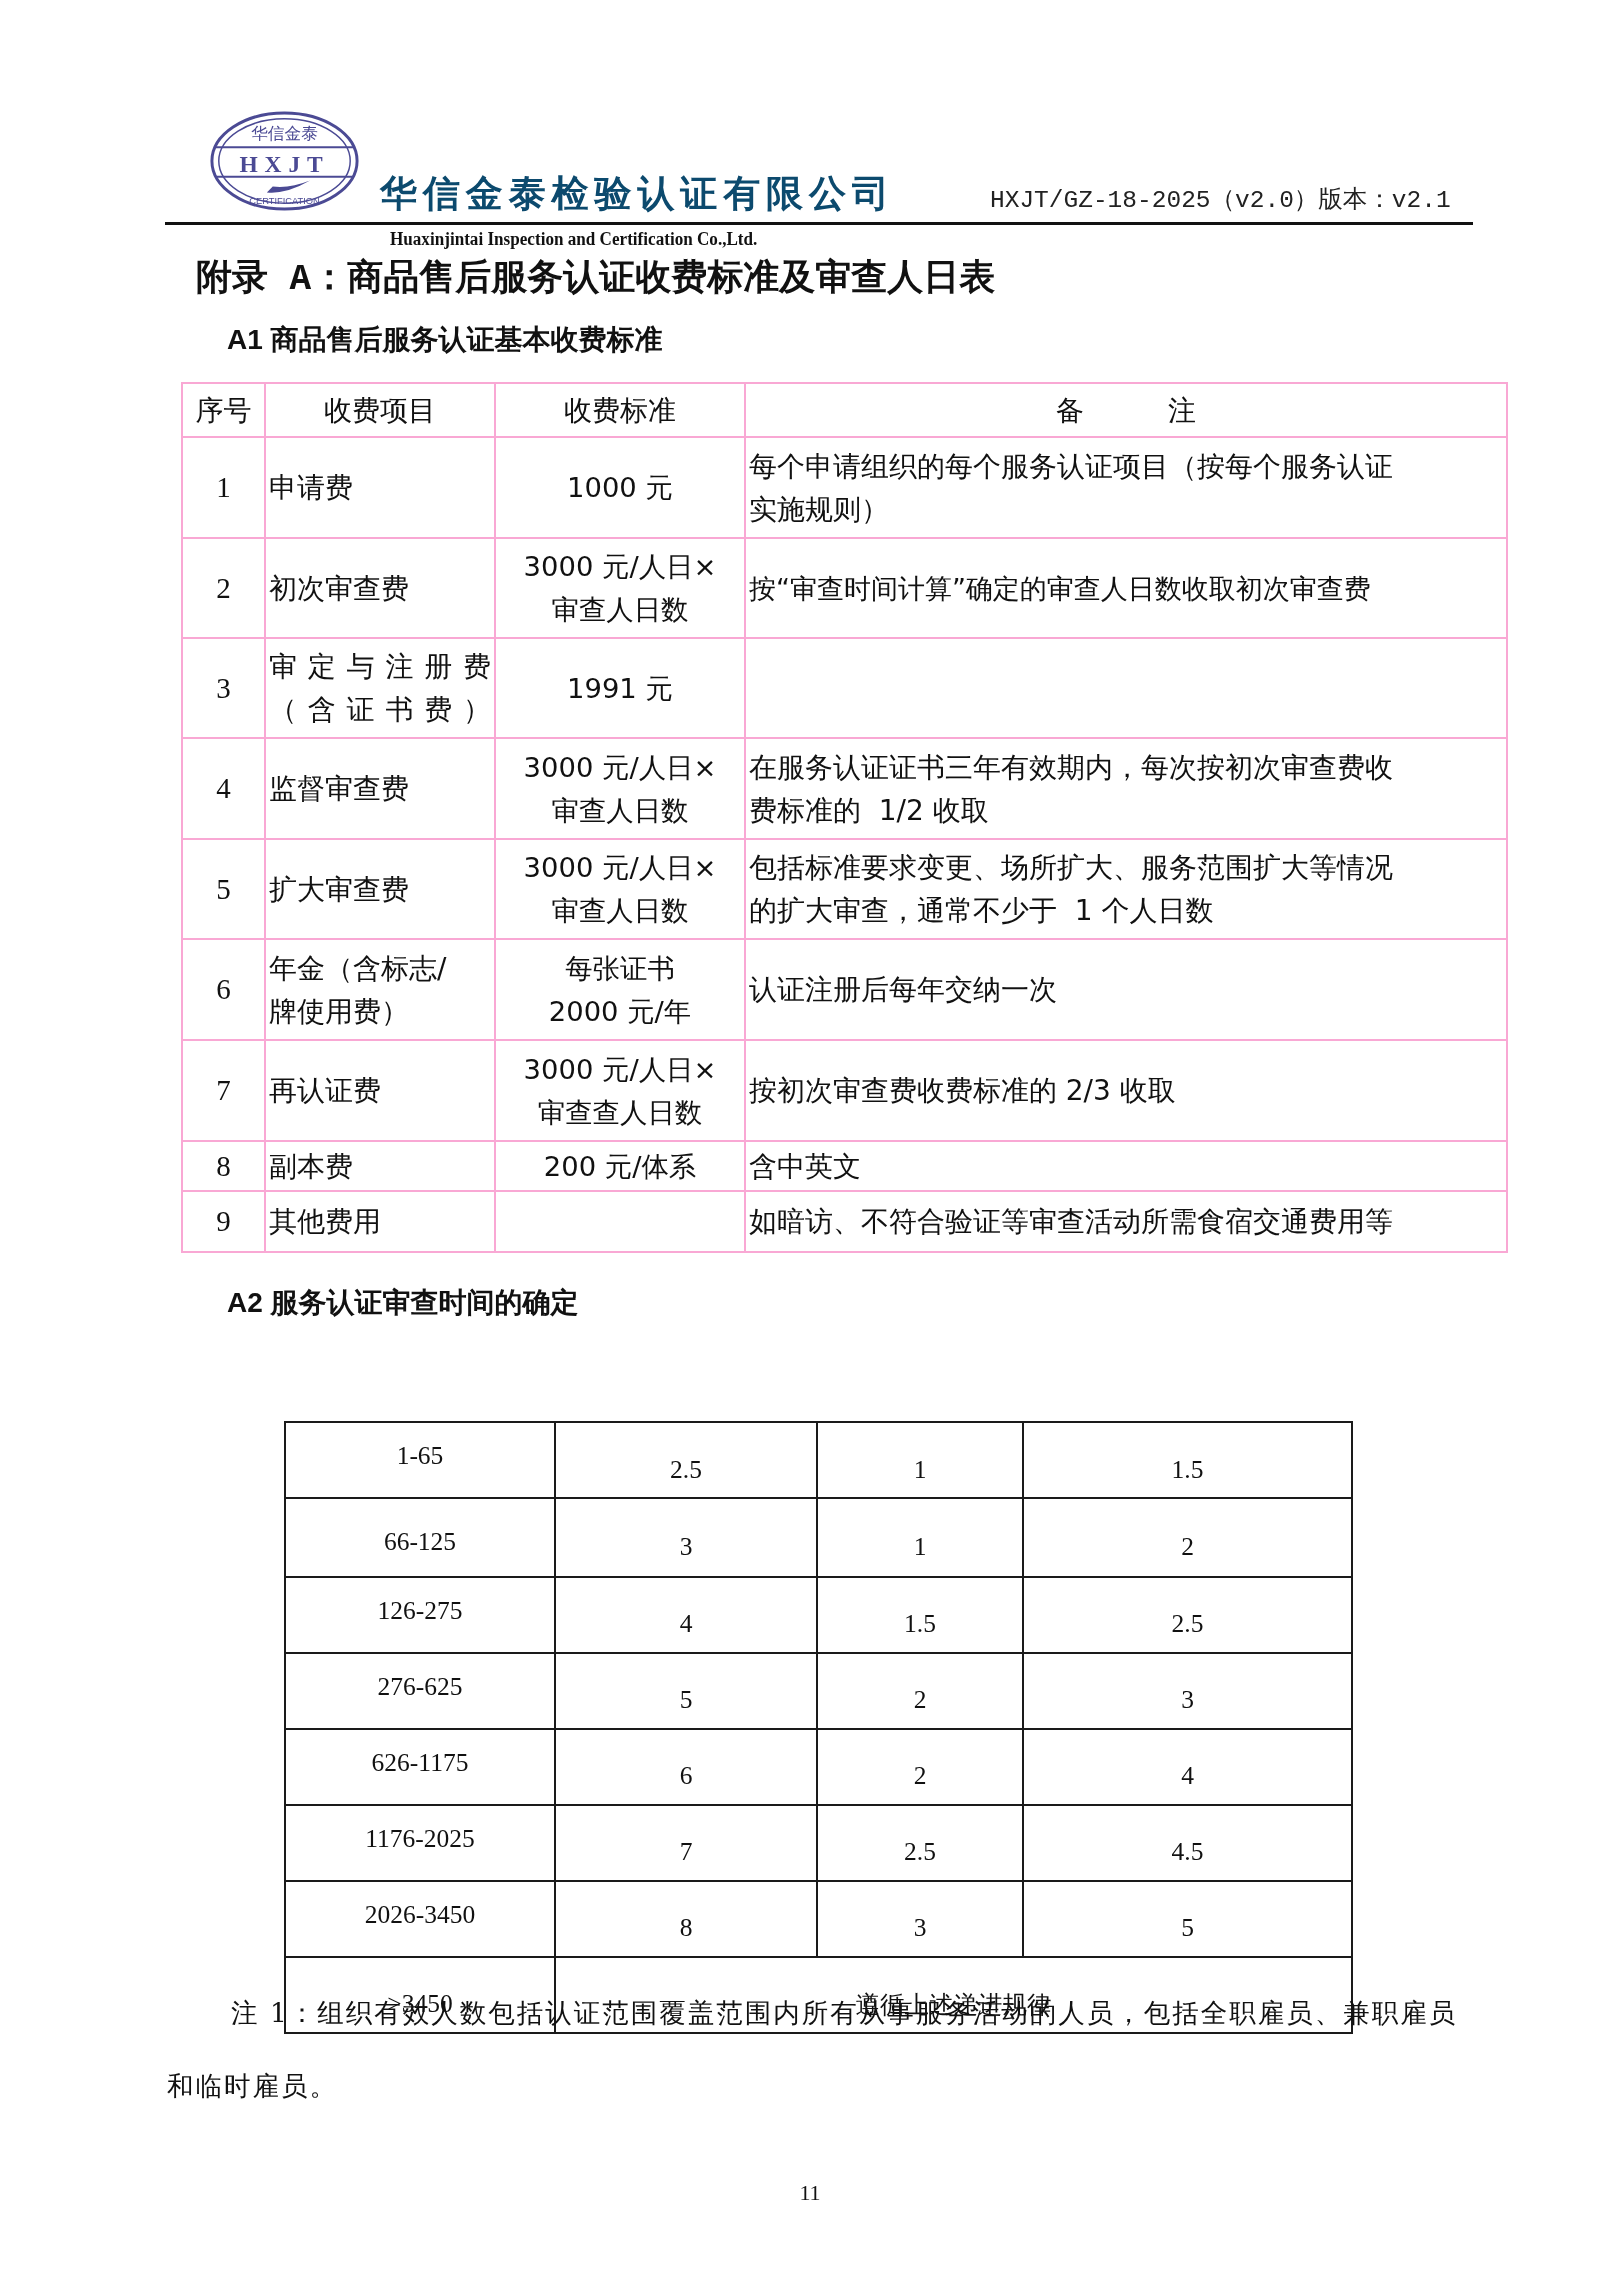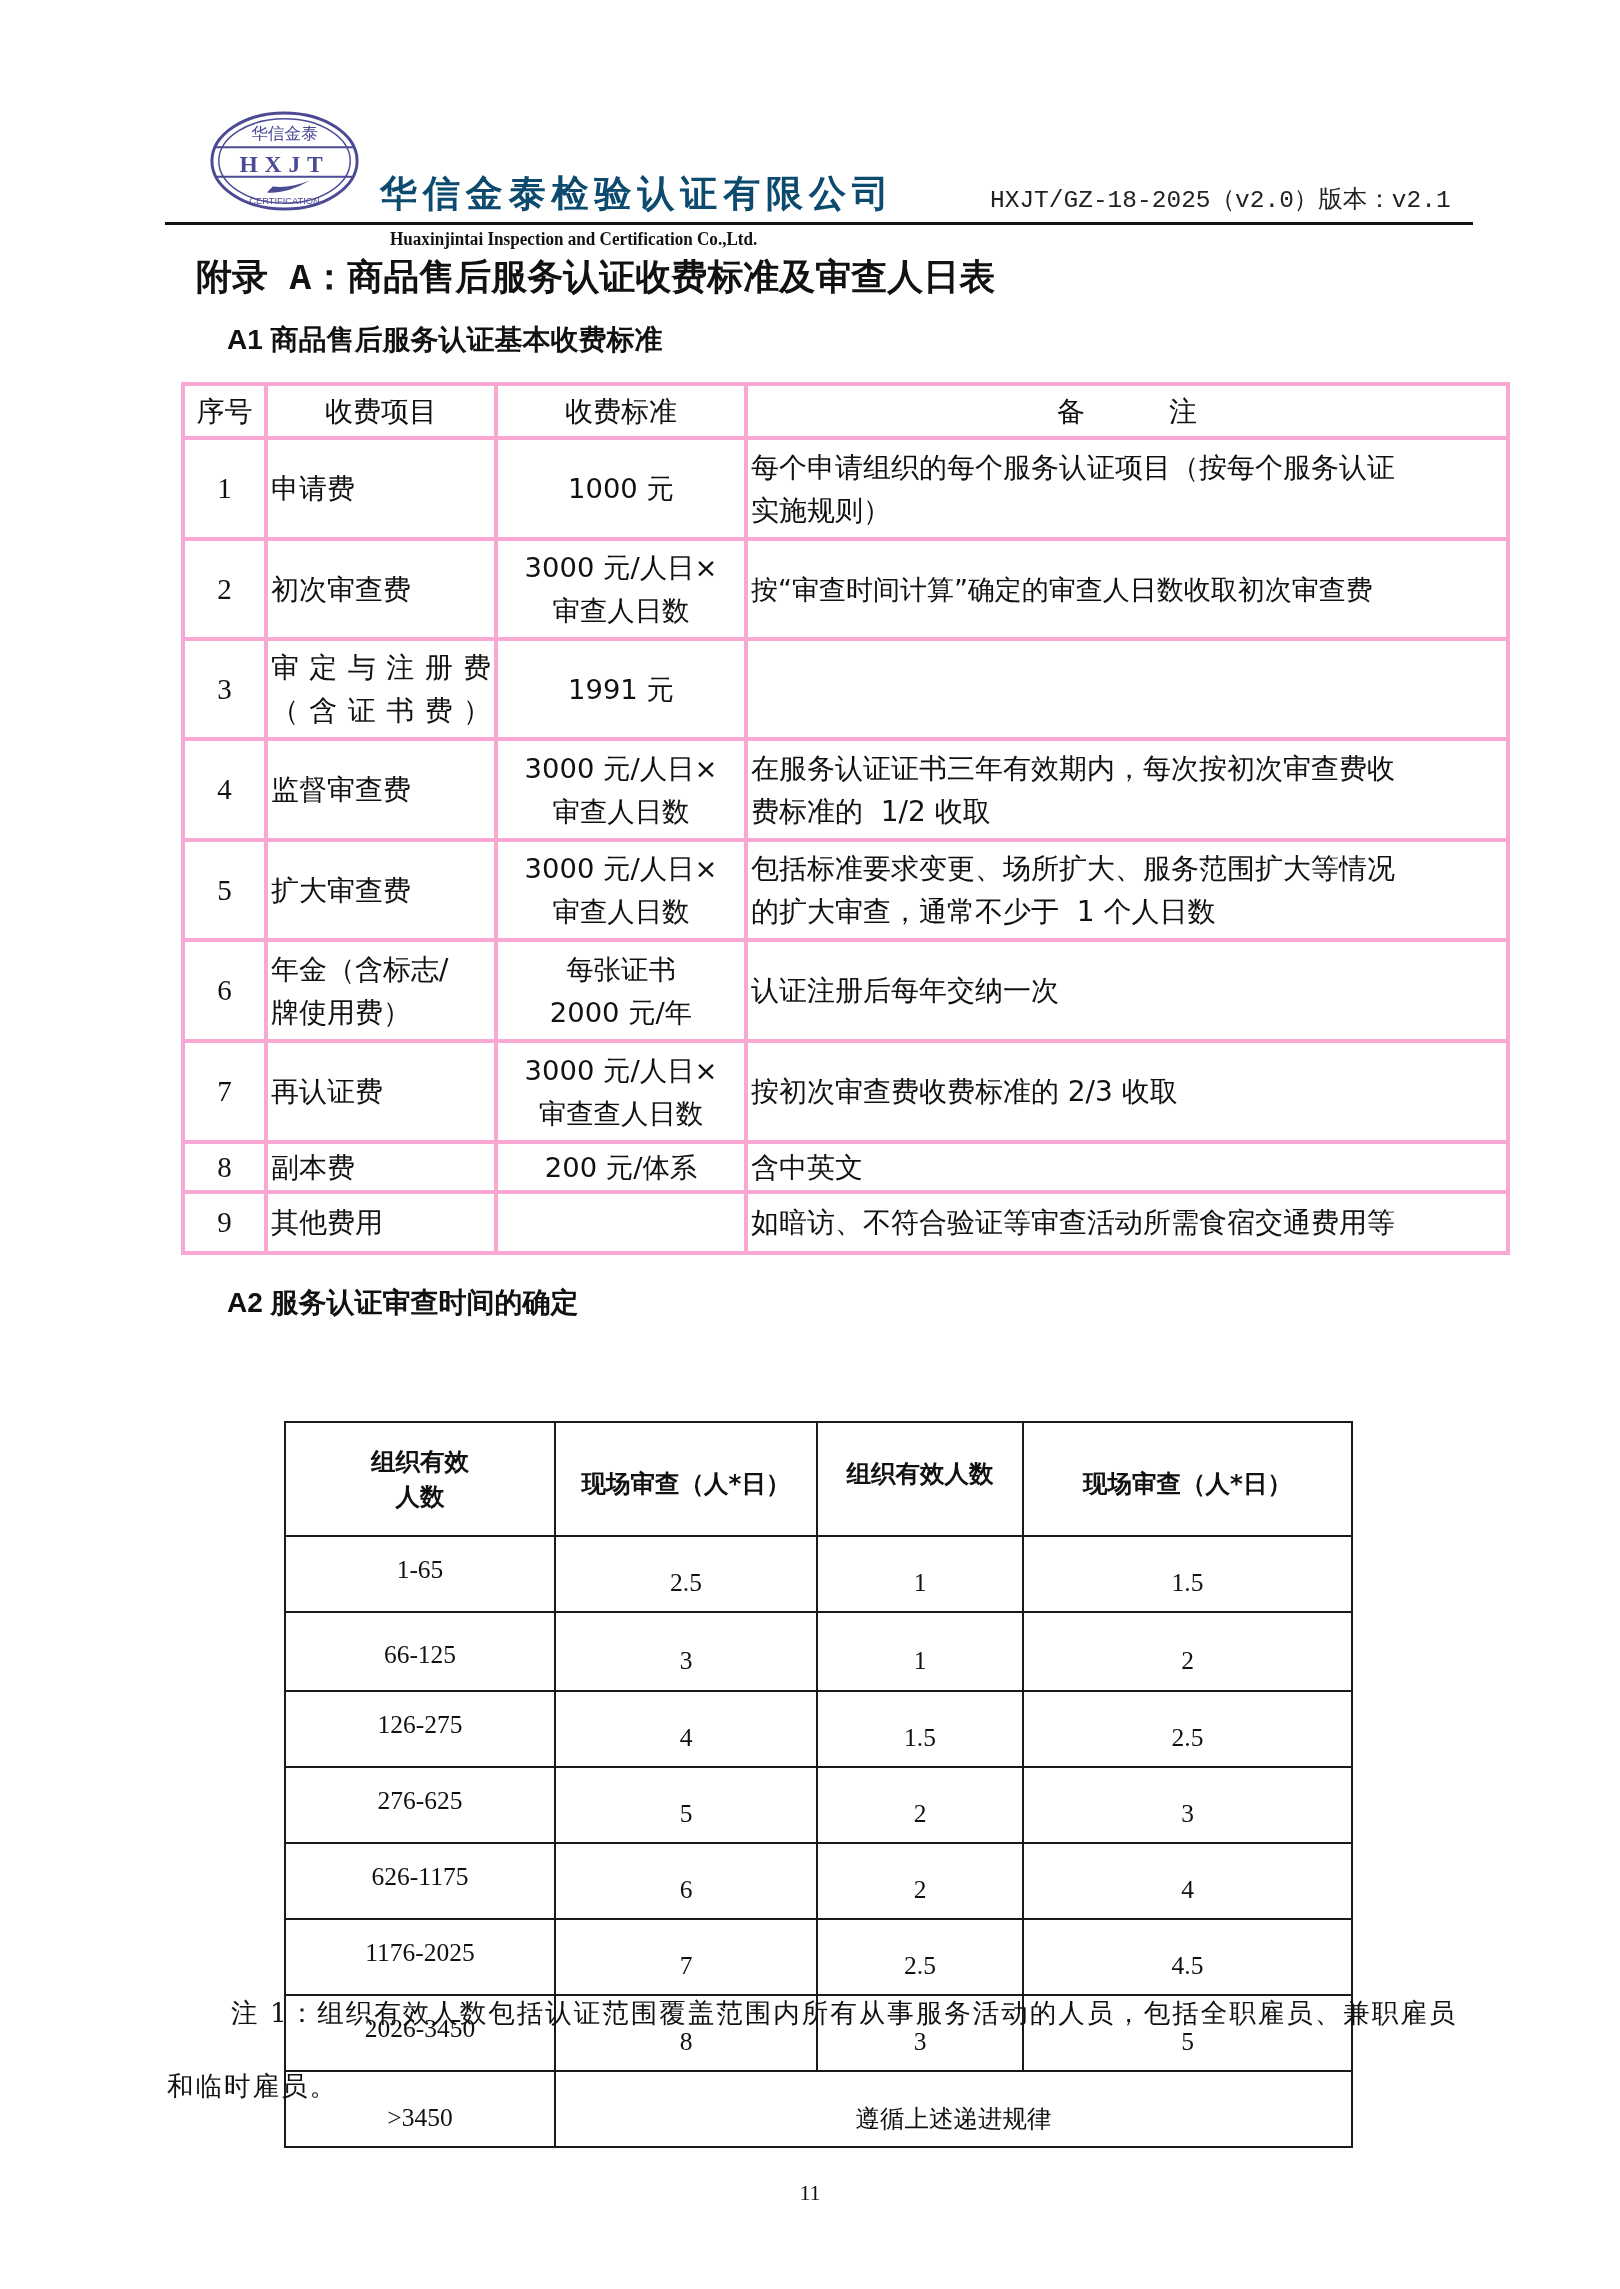--- a/index.html
+++ b/index.html
@@ -14,21 +14,21 @@
               font-size:24.5px; color:#222; white-space:nowrap; }
   .hdr-rule { left:165px; top:222px; width:1308px; height:2.9px; background:#111; }
   .company-en { left:390px; top:228px; font-family:"Liberation Serif",serif; font-weight:bold;
                 font-size:18.6px; white-space:nowrap; transform:scaleX(0.92); transform-origin:left; }
   .appendix-title { left:196px; top:253px; font-family:Liberation Mono, monospace; font-weight:bold;
                     font-size:36px; white-space:nowrap; }
   .sec-title { font-family:Liberation Sans, sans-serif; font-weight:bold; font-size:28px; white-space:nowrap; }
   
   table { border-collapse:collapse; position:absolute; table-layout:fixed; }
   .t1 { left:181px; top:382px; width:1325px; font-size:29px; }
-  .t1 td, .t1 th { border:4px solid #f9a8d4; font-weight:normal; padding:0 2.9px; line-height:43px;
+  .t1 td, .t1 th { border:2px solid #f9a8d4; font-weight:normal; padding:0 2.9px; line-height:43px;
                    font-family:"DejaVu Sans","Liberation Serif",sans-serif; font-size:28px; }
   .t1 .num { text-align:center; font-family:"Liberation Serif",serif; font-size:29px; }
   .t1 .ctr { text-align:center; }
   .t1 .left { text-align:left; }
   .t1 .std { text-align:center; font-size:27.4px; }
   .t1 .justify { text-align:justify; text-align-last:justify; }
   
   .t2 { left:284px; top:1421px; width:1066px; }
   .t2 td, .t2 th { border:2px solid #1a1a1a; text-align:center; font-weight:normal; }
   .t2 th { font-family:"DejaVu Sans",sans-serif; font-weight:bold; font-size:24.5px; line-height:35px; height:99px; }
@@ -165,29 +165,20 @@
 <div class="abs sec-title" style="left:227px; top:1284px;">A2 服务认证审查时间的确定</div>
 
 <table class="t2">
   <colgroup>
       <col style="width:270px">
       <col style="width:262px">
       <col style="width:206px">
       <col style="width:329px">
     </colgroup>
   <tbody>
-      <tr>
-    <th>
-      <div>组织有效</div>
-      <div>人数</div>
-    </th>
-    <th style="padding-top:9.8px">现场审查（人*日）</th>
-    <th style="padding-bottom:11.8px">组织有效人数</th>
-    <th style="padding-top:9.8px">现场审查（人*日）</th>
-  </tr>
   <tr>
     <td style="padding-top:0;padding-bottom:7.8px">1-65</td>
     <td>2.5</td>
     <td>1</td>
     <td>1.5</td>
   </tr>
   <tr>
     <td style="padding-top:16px;padding-bottom:7.8px">66-125</td>
     <td>3</td>
     <td>1</td>

